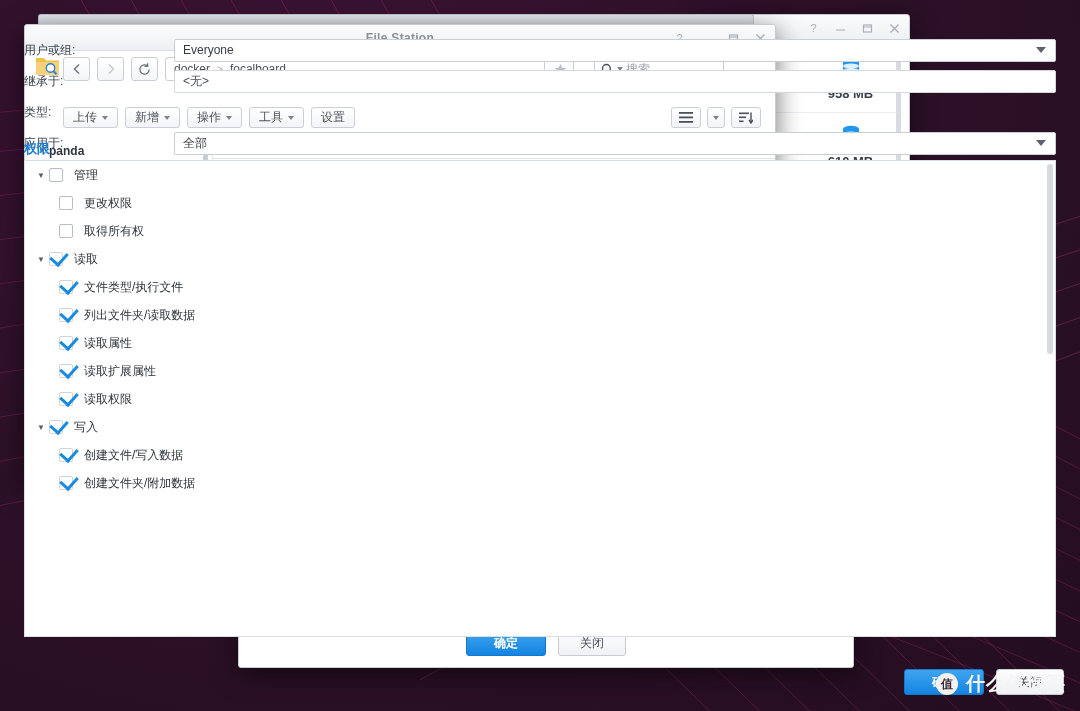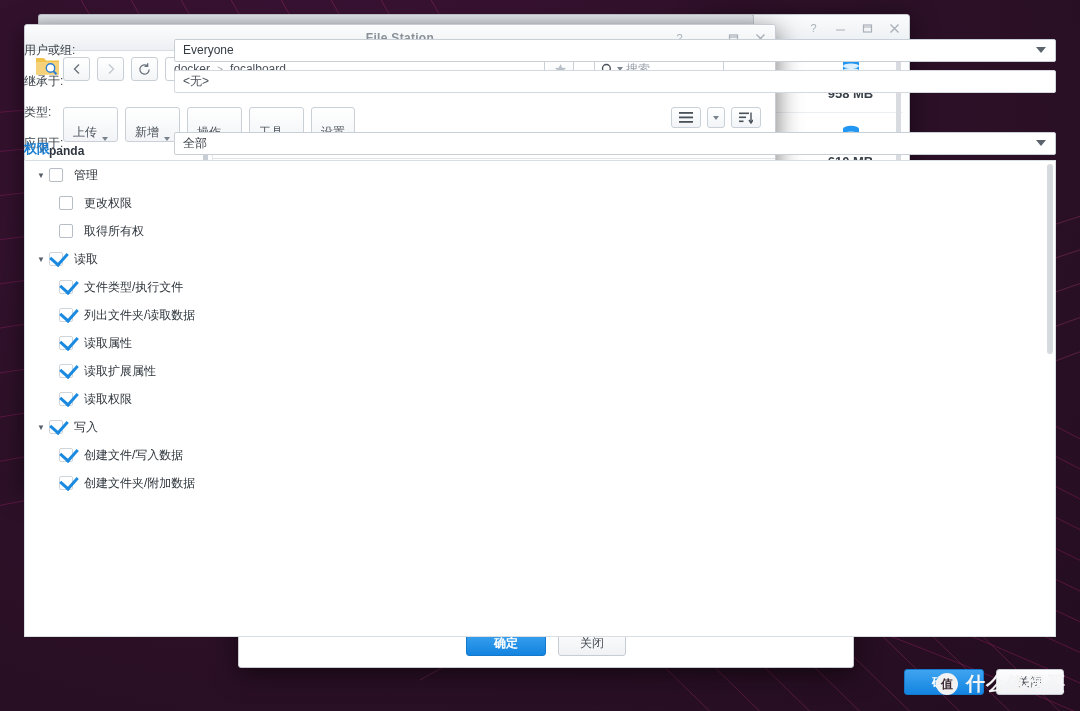--- a/index.html
+++ b/index.html
@@ -50,23 +50,23 @@
   .pathbox .sep { margin:0 7px; color:#9aa1a9; font-size:10px; }
   .starbox { width:26px; height:24px; border:1px solid #c9cfd6; border-left:none;
     border-radius:0 3px 3px 0; background:linear-gradient(#ffffff,#f5f7f9);
     display:flex; align-items:center; justify-content:center; color:#b6bdc5;
     margin-left:-4px; }
   .searchbox { width:130px; height:24px; border:1px solid #c9cfd6; border-radius:3px;
     background:#fff; display:flex; align-items:center; padding:0 6px; gap:3px;
     color:#9aa1a9; font-size:12px; }
 
   .toolrow { position:absolute; left:38px; top:82px; display:flex; gap:7px; }
-  .tbtn { height:35px; padding:0 9px; border:1px solid #cad0d7; border-radius:3px;
+  .tbtn { height:21px; padding:0 9px; border:1px solid #cad0d7; border-radius:3px;
     background:linear-gradient(#ffffff,#f2f4f7); font-size:12px; color:#4a5159;
-    display:flex; align-items:flex-end; gap:5px; }
+    display:flex; align-items:center; gap:5px; }
   .caret { width:0; height:0; border-left:3.5px solid transparent;
     border-right:3.5px solid transparent; border-top:4px solid #7b838c; }
   .viewbtns { position:absolute; right:14px; top:82px; display:flex; gap:6px; }
   .viewbtn { height:21px; border:1px solid #cad0d7; border-radius:3px;
     background:linear-gradient(#ffffff,#f2f4f7); display:flex; align-items:center;
     justify-content:center; color:#5e666f; padding:0 7px; }
 
   .fs-body { position:absolute; left:0; top:110px; right:0; bottom:0; display:flex; }
   .fs-tree { width:188px; position:relative; padding-top:4px;
     border-right:1px solid #e4e7ea; }

